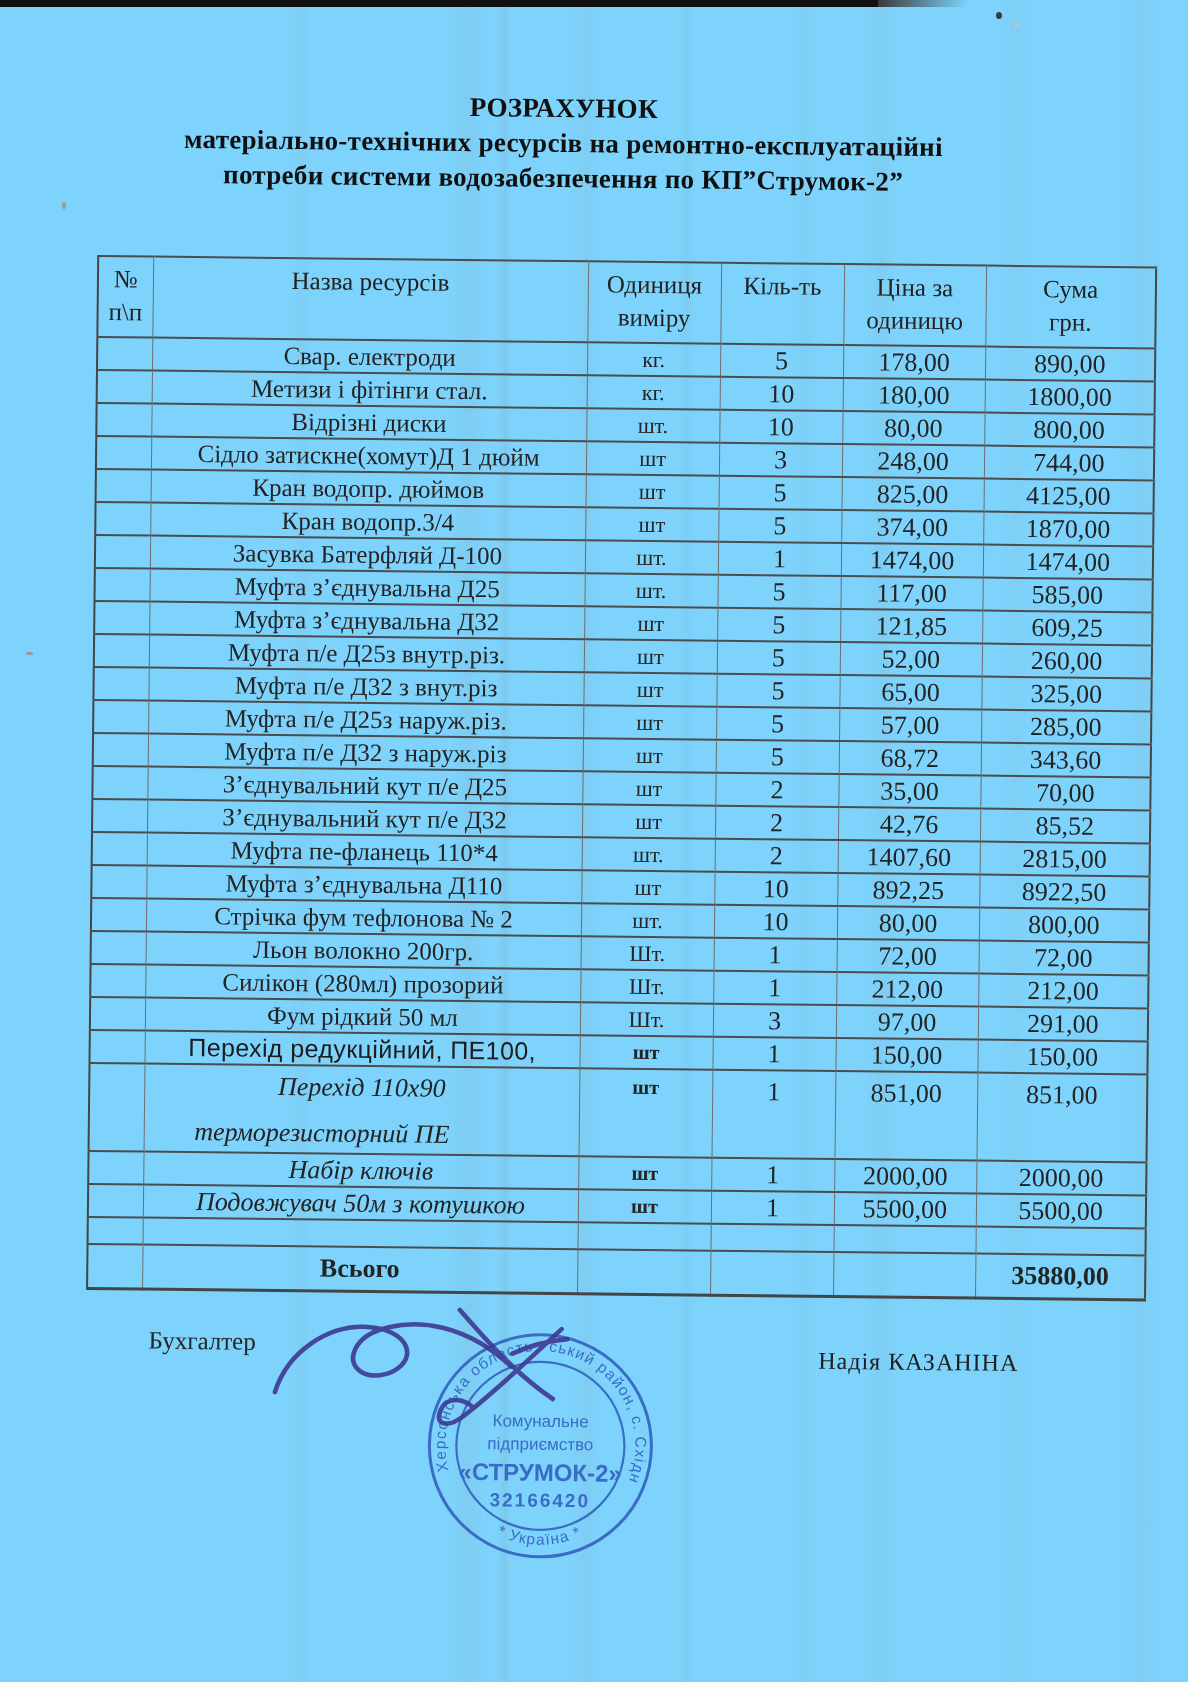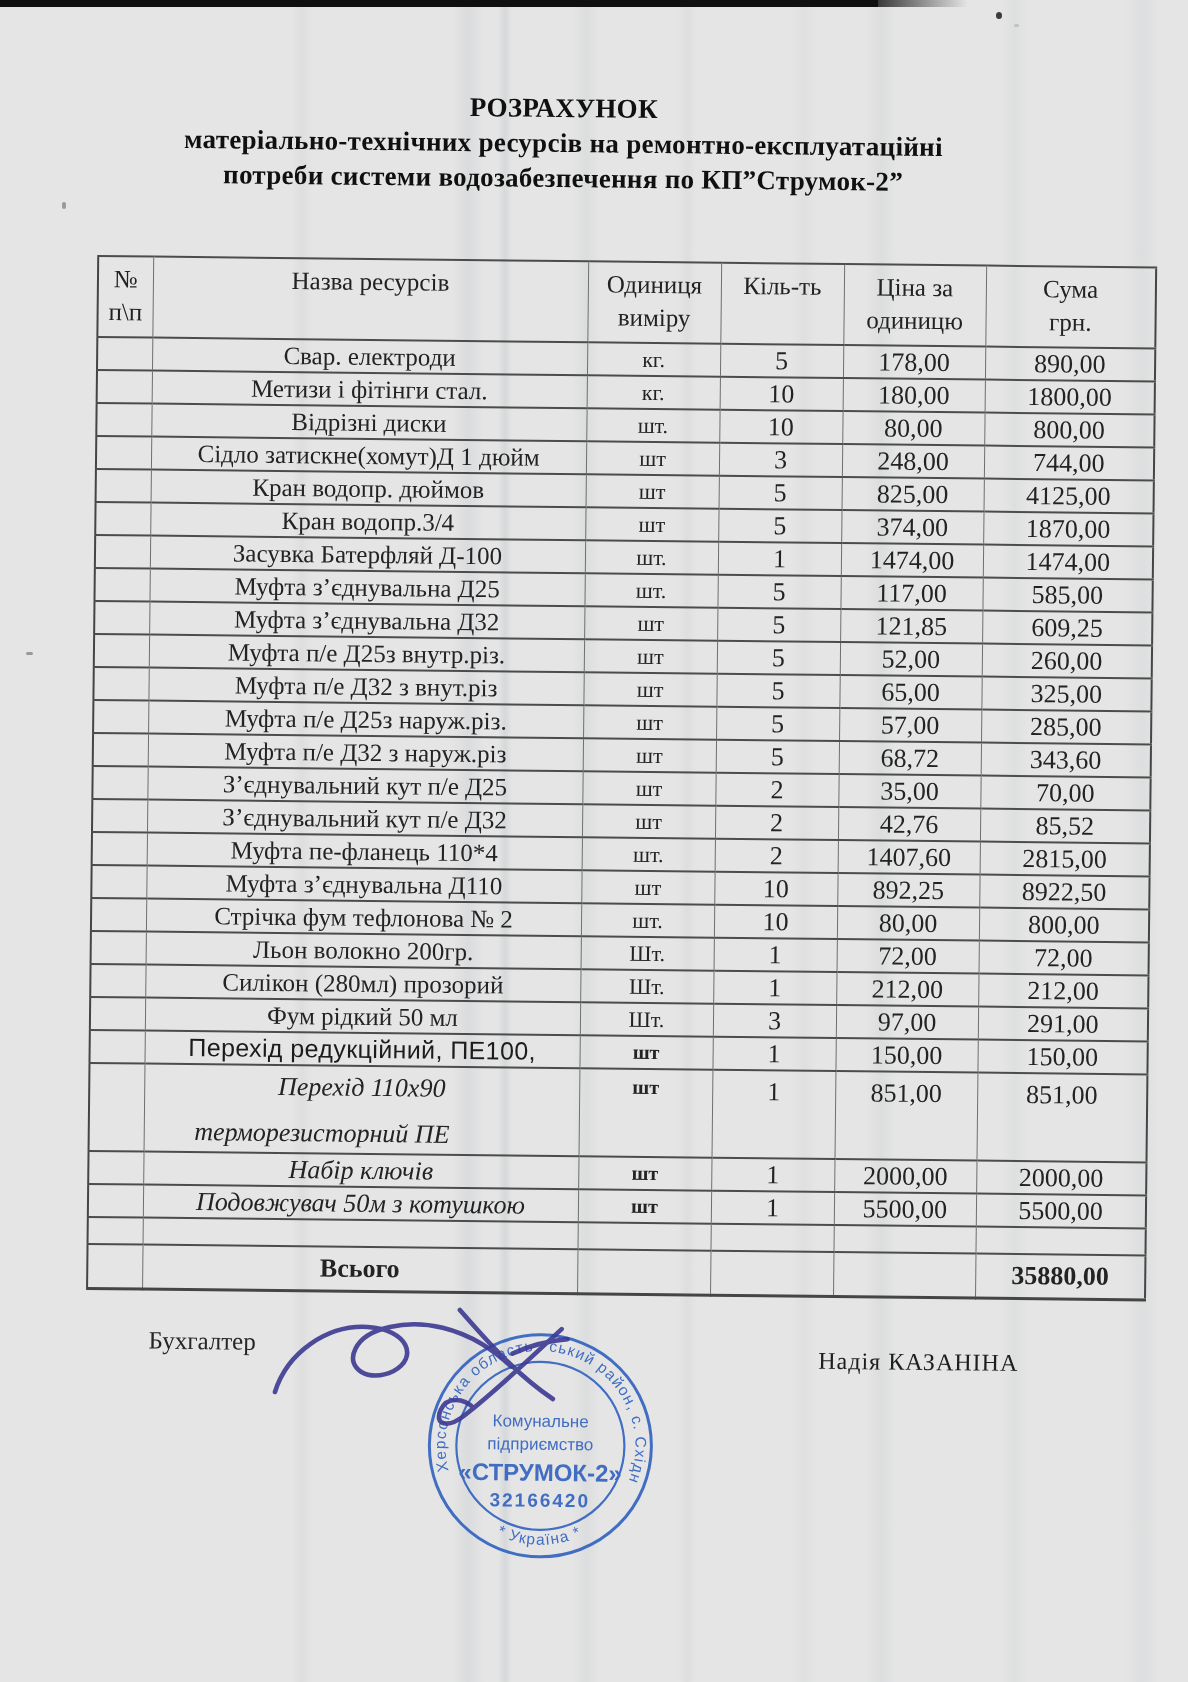--- a/index.html
+++ b/index.html
@@ -1,20 +1,20 @@
 <!DOCTYPE html>
 <html style="--stamp: #3565c1; --ink: #3d3a92;"><head>
 <meta charset="utf-8">
 <style>
   html,body{margin:0;padding:0;}
   body{
     width:1188px;height:1682px;position:relative;overflow:hidden;
     background:#ffffff;font-family:"Liberation Serif",serif;
   }
-  .page{position:absolute;inset:0;background:#e5e5e5;}
+  .page{position:absolute;inset:0;background:#7dd3fc;}
   
   .streak{position:absolute;top:0;bottom:0;pointer-events:none;}
   
   .topstrip{position:absolute;left:0;top:0;height:7px;width:878px;background:#101010;}
   .topstrip-fade{position:absolute;left:878px;top:0;height:7px;width:90px;
     background:linear-gradient(to right,#3a3a3a,rgba(120,120,120,0));}
   .topdot{position:absolute;left:996px;top:12px;width:6px;height:7px;background:#3b3b3b;border-radius:50%;}
   .speck{position:absolute;background:#9a9a9a;border-radius:2px;}
 
   

